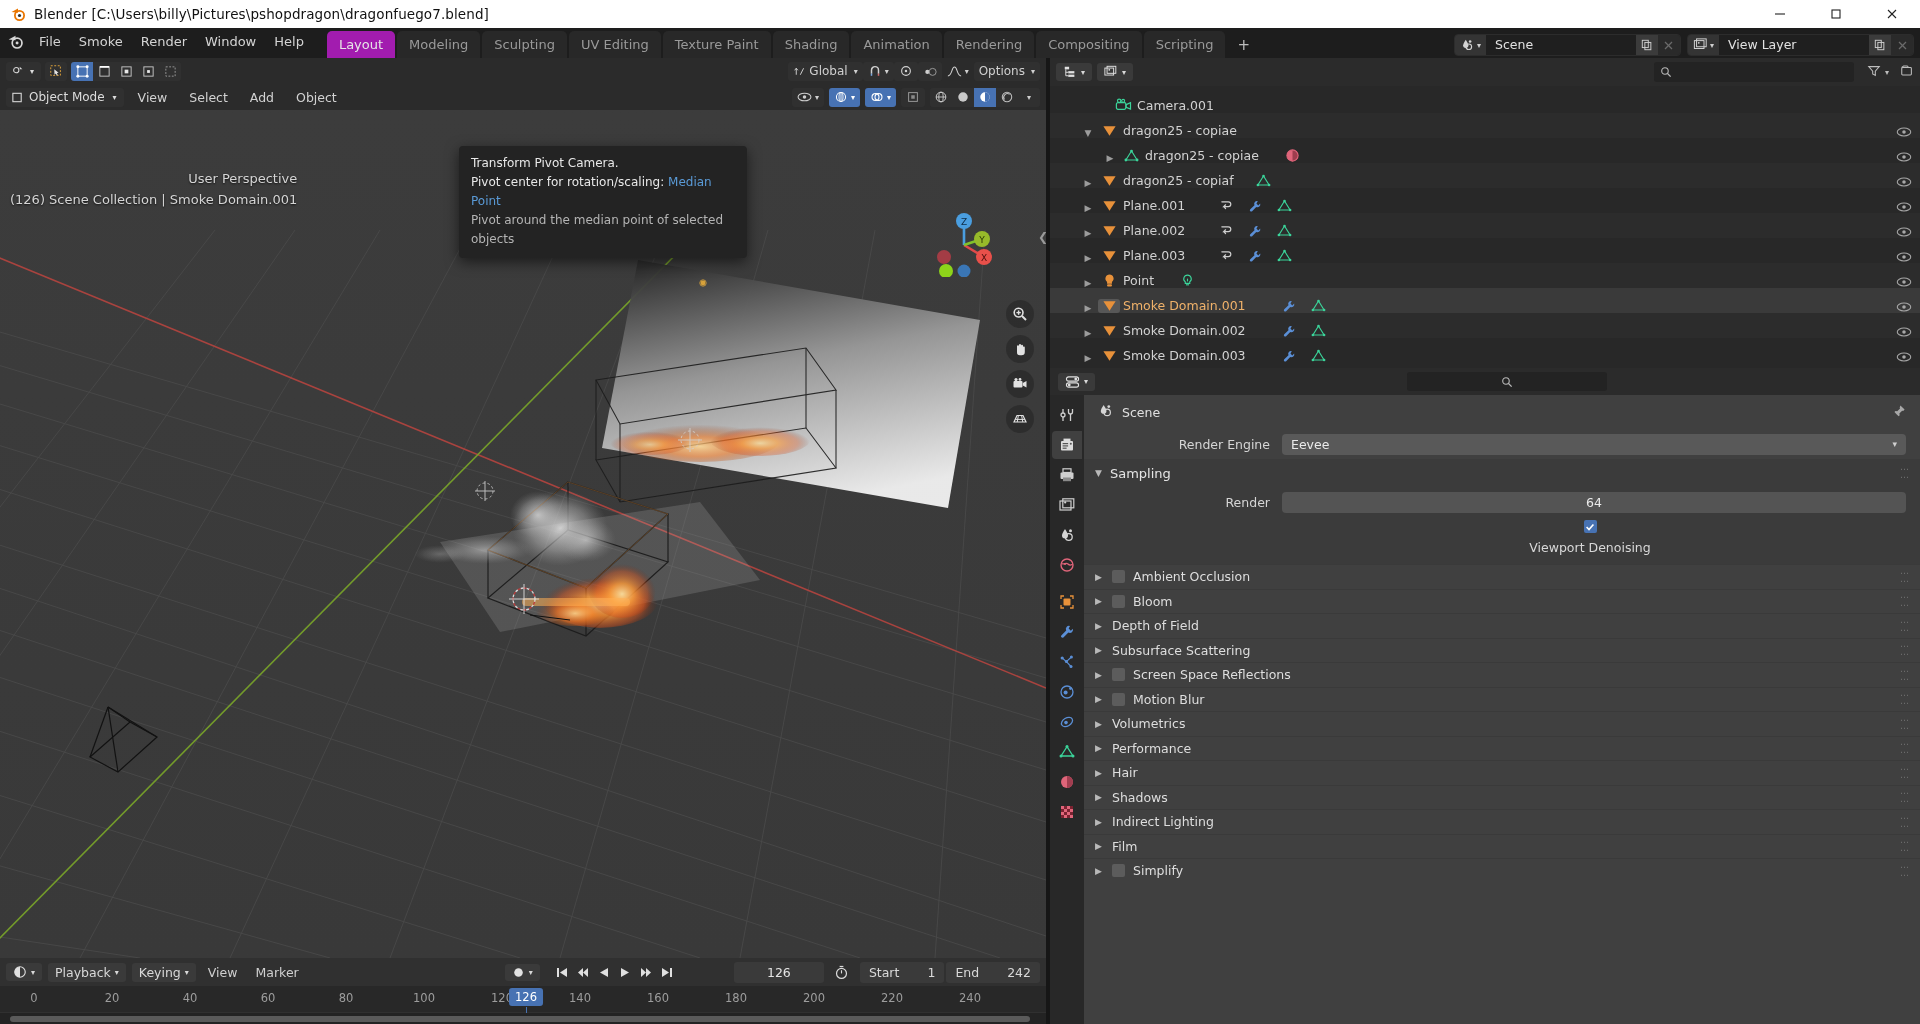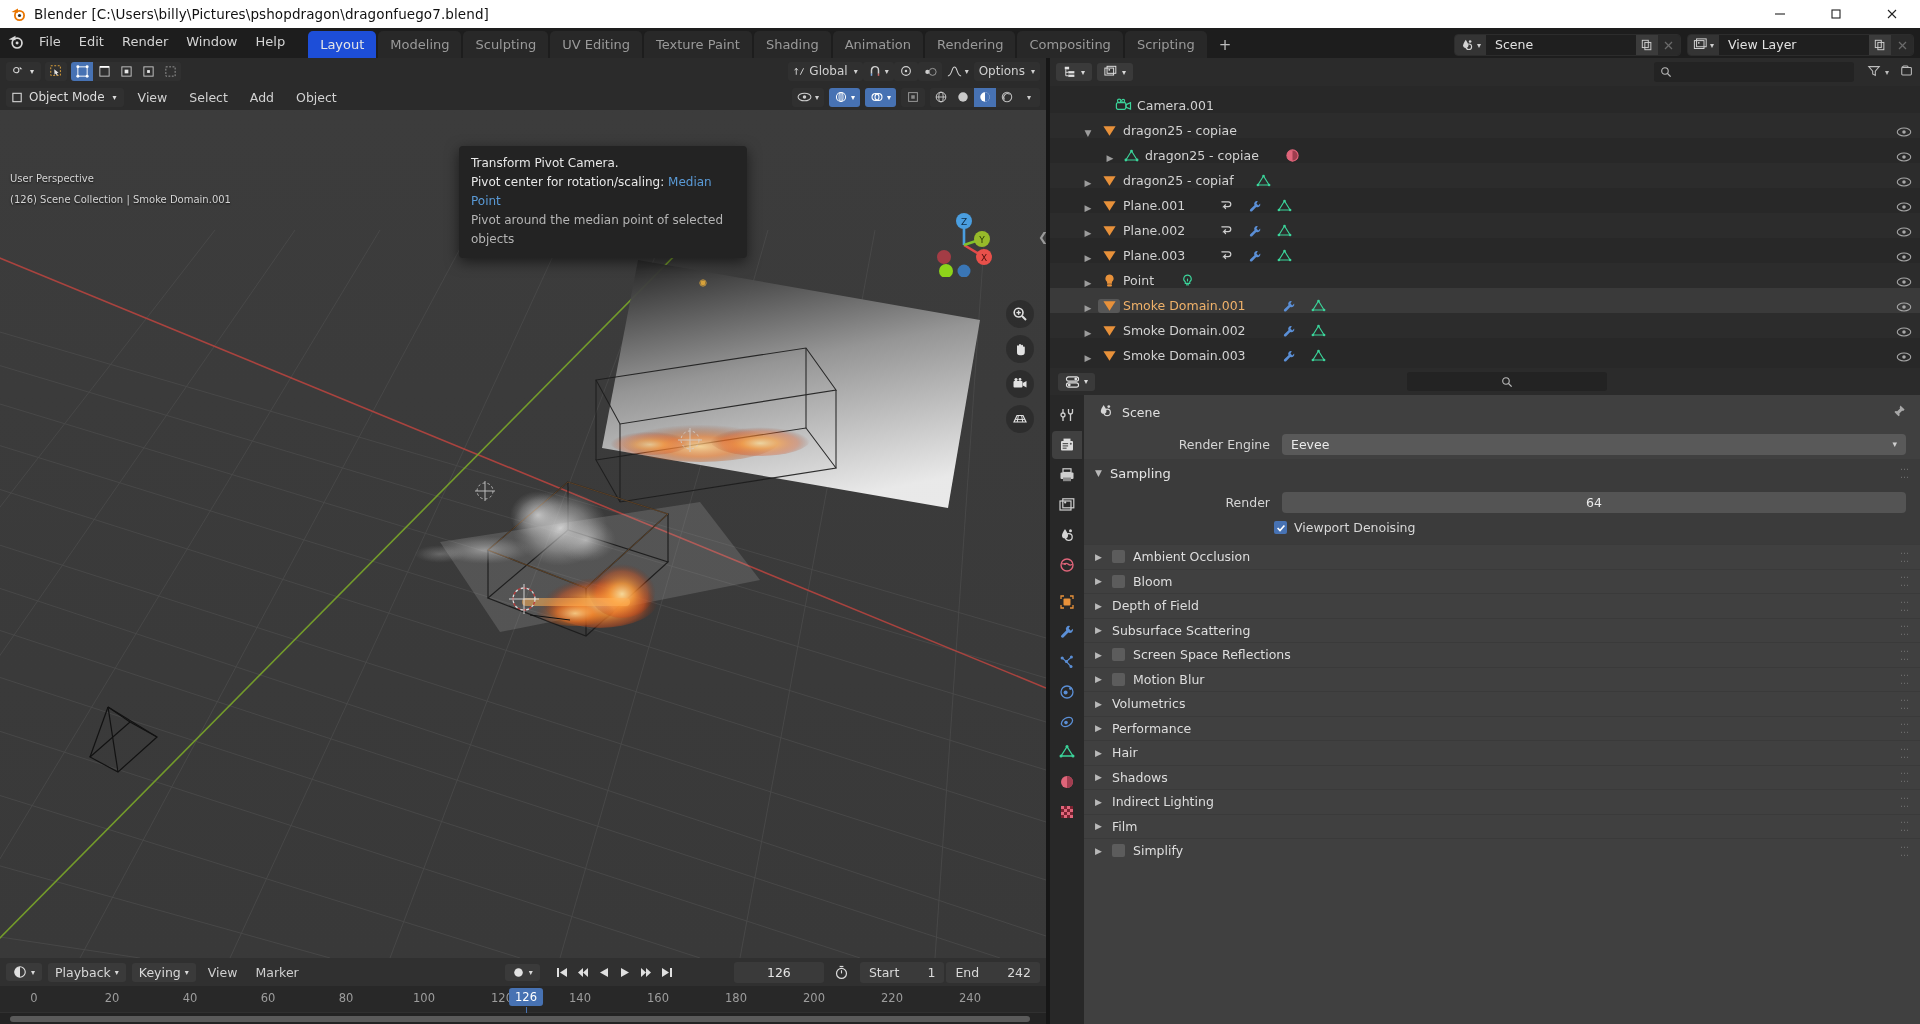--- a/index.html
+++ b/index.html
@@ -35,21 +35,21 @@
   .menus { display: flex; align-items: center; height: 30px; padding-bottom: 3px; }
   .menu-item {
     padding: 2px 9px; font-size: 13px; color: #d4d4d4; border-radius: 3px; line-height: 18px;
   }
   .ws-tabs { display: flex; align-items: flex-end; height: 30px; margin-left: 14px; }
   .ws-tab {
     padding: 5px 12px 5px 12px; font-size: 13px; color: #9a9a9a;
     background: #282828; border-radius: 5px 5px 0 0; margin-right: 2px;
     line-height: 17px;
   }
-  .ws-tab.active { background: #1d4ed8; color: #e6e6e6; }
+  .ws-tab.active { background: #a21caf; color: #e6e6e6; }
   .ws-add { padding: 5px 10px; color: #bdbdbd; font-size: 15px; line-height:16px;}
 
   .topbar-right {
     position: absolute; right: 6px; bottom: 2px; display: flex; align-items: center; gap: 6px;
   }
   .idblock {
     display:flex; align-items:center; height:22px; background:#232323; border-radius:4px; overflow:hidden;
     border:1px solid #2c2c2c;
   }
   .idblock .idicon { display:flex; align-items:center; gap:2px; padding:0 5px; height:22px; background:#343434;}
@@ -82,21 +82,21 @@
   .modedrop {
     height:19px; display:flex; align-items:center; gap:5px; padding:0 7px 0 5px;
     background:#303030; border-radius:3px; font-size:12px; color:#dcdcdc;
   }
   .sel-menu { font-size:12.5px; color:#d2d2d2; padding:0 8px; }
   .vp-header-right { margin-left:auto; display:flex; align-items:center; gap:5px; }
 
   .vp-canvas { position:absolute; top:52px; left:0; width:1046px; height:848px; overflow:hidden; background:#393939;}
   .grid-svg { position:absolute; inset:0; }
 
-  .vp-textinfo { position:absolute; left:10px; top:58px; z-index:5; font-size:10px; color:#d5d5d5; line-height:21px; text-shadow:0 1px 2px rgba(0,0,0,.7);}
+  .vp-textinfo { position:absolute; left:10px; top:58px; z-index:5; font-size:13px; color:#d5d5d5; line-height:21px; text-shadow:0 1px 2px rgba(0,0,0,.7);text-align:right;}
 
   
   .gizmo { position:absolute; right:50px; top:95px; width:72px; height:72px; z-index:5;}
   .vp-tools { position:absolute; right:12px; top:190px; display:flex; flex-direction:column; gap:7px; z-index:5;}
   .vp-tool { width:28px; height:28px; border-radius:50%; background:#2b2b2bcc; display:flex; align-items:center; justify-content:center; }
 
   
   .tooltip {
     position:absolute; left:459px; top:88px; width:288px; z-index:30;
     background:#232323; border-radius:4px; padding:8px 11px 9px 12px;
@@ -168,21 +168,21 @@
   .pr-rowline { display:flex; align-items:center; height:30px; padding:0 14px; gap:12px; }
   .pr-label { width:172px; text-align:right; font-size:12.5px; color:#d5d5d5; }
   .pr-value {
     flex:1; height:21px; background:#545454; border-radius:4px; display:flex; align-items:center; justify-content:center;
     font-size:12.5px; color:#eaeaea;
   }
   .pr-value.select { justify-content:space-between; padding:0 9px; background:#595959;}
   .pr-panelhdr { display:flex; align-items:center; gap:8px; height:28px; padding:0 11px; font-size:13px; color:#e4e4e4;}
   .pr-panelhdr .tri { font-size:9px; color:#b9b9b9;}
   .pr-section { background:#3b3b3b; margin:0 0 0 0;}
-  .pr-check { display:flex; align-items:center; gap:7px; padding:3px 14px 9px 190px; font-size:12.5px;}
+  .pr-check { display:flex; align-items:center; gap:7px; padding:3px 14px 9px 190px; font-size:12.5px;flex-direction:column;}
   .cbox { width:13px; height:13px; border-radius:2px; background:#4772b3; display:flex; align-items:center; justify-content:center;}
   .cbox.off { background:#5c5c5c; }
   .pr-closed {
     display:flex; align-items:center; gap:8px; height:24.5px; padding:0 11px; font-size:12.5px; color:#dedede;
     border-top:1px solid #3a3a3a; position:relative;
   }
   .pr-closed .tri { font-size:9px; color:#b9b9b9; width:9px;}
   .grip { position:absolute; right:10px; color:#6d6d6d; font-size:9px; letter-spacing:1px; line-height:8px;}
 
   .vsplit { position:absolute; top:58px; left:1046px; width:4px; height:966px; background:#161616;}
@@ -226,21 +226,21 @@
   <div class="topbar">
     <div class="bl-logo">
       <svg width="17" height="17" viewBox="0 0 16 16">
         <circle cx="9.5" cy="9.5" r="4.6" fill="none" stroke="#d8d8d8" stroke-width="1.6"></circle>
         <circle cx="9.5" cy="9.5" r="1.4" fill="#d8d8d8"></circle>
         <path d="M1.5 6 L8 2.5 L8 6.8 Z" fill="#d8d8d8"></path>
       </svg>
     </div>
     <div class="menus">
       <div class="menu-item">File</div>
-      <div class="menu-item">Edit</div>
+      <div class="menu-item">Smoke</div>
       <div class="menu-item">Render</div>
       <div class="menu-item">Window</div>
       <div class="menu-item">Help</div>
     </div>
     <div class="ws-tabs">
       <div class="ws-tab active">Layout</div>
       <div class="ws-tab">Modeling</div>
       <div class="ws-tab">Sculpting</div>
       <div class="ws-tab">UV Editing</div>
       <div class="ws-tab">Texture Paint</div>

